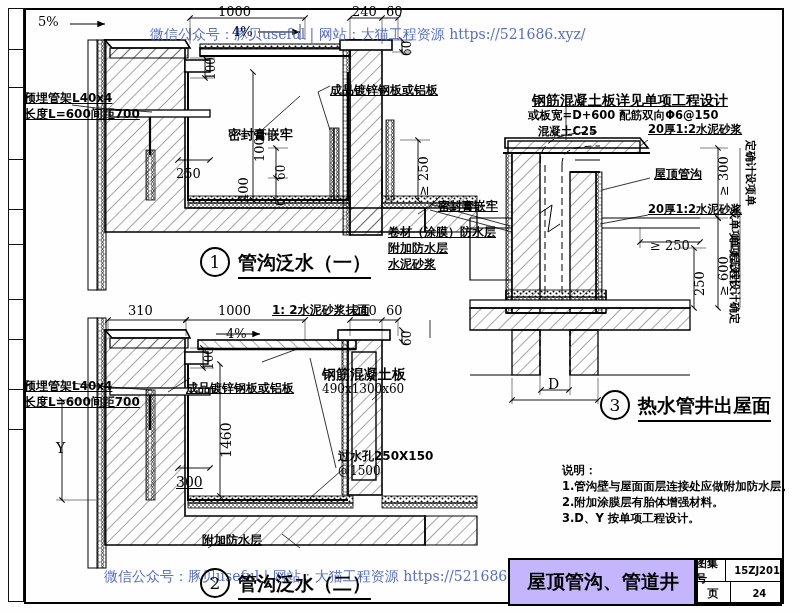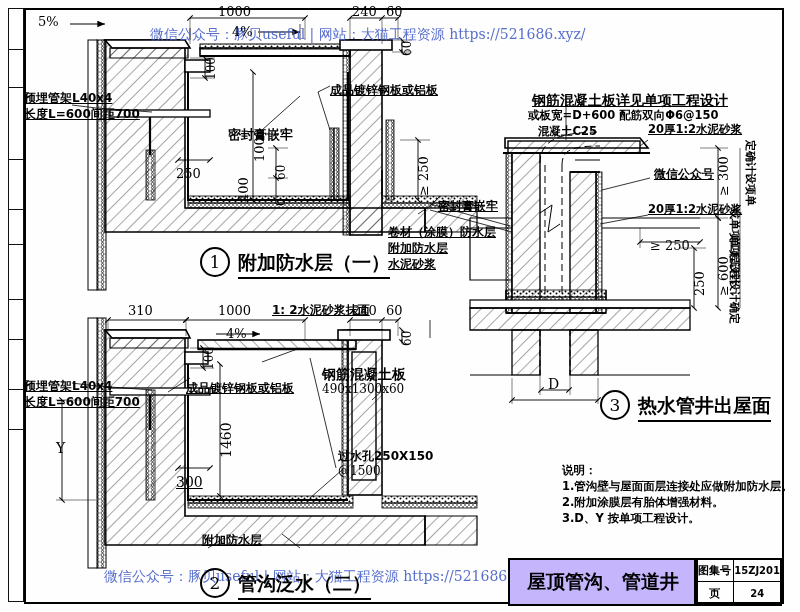--- a/index.html
+++ b/index.html
@@ -19,21 +19,21 @@
   .wm{position:absolute;white-space:nowrap;color:#4a63c8;font-family:"DejaVu Serif","Liberation Serif",serif;font-size:14px;opacity:.92;margin-top:8px;}
 
   .titlenum{position:absolute;border:2px solid #000;border-radius:50%;width:26px;height:26px;
             display:flex;align-items:center;justify-content:center;font-family:"DejaVu Serif",serif;font-size:17px;}
   .dtitle{position:absolute;font-size:19px;font-weight:bold;border-bottom:2px solid #000;padding-bottom:1px;white-space:nowrap;}
 
   .tb{position:absolute;border:2px solid #000;background:#c4b5fd;}
   .tbmain{left:508px;top:558px;width:186px;height:44px;display:flex;align-items:center;justify-content:center;
           font-size:19px;font-weight:bold;}
   .tbgrid{position:absolute;left:694px;top:558px;width:84px;height:44px;border:2px solid #000;}
-  .tbgrid .r{display:flex;height:50%;box-sizing:border-box;}
+  .tbgrid .r{display:flex;height:50%;box-sizing:border-box;gap:8px;}
   .tbgrid .r:first-child{border-bottom:1.5px solid #000;}
   .tbgrid .c1{width:45%;border-right:1.5px solid #000;display:flex;align-items:center;justify-content:center;font-size:11px;font-weight:bold;}
   .tbgrid .c2{width:55%;display:flex;align-items:center;justify-content:center;font-size:10px;font-weight:bold;}
 
   .notes{position:absolute;left:562px;top:462px;font-size:11.5px;line-height:16px;font-weight:bold;}
 </style>
 </head>
 <body>
 
 <div id="page">
@@ -283,21 +283,21 @@
   <div class="t num rot90" style="left:400px;top:56px;font-size:12px;">60</div>
 
   <div class="t cn u" style="left:24px;top:90px;font-size:12px;">预埋管架L40x4</div>
   <div class="t cn u" style="left:24px;top:106px;font-size:12px;">长度L=600间距700</div>
   <div class="t cn u" style="left:330px;top:82px;font-size:12px;">成品镀锌钢板或铝板</div>
   <div class="t cn" style="left:228px;top:126px;font-size:13px;">密封膏嵌牢</div>
 
   <div class="titlenum" style="left:200px;top:247px;">
     <span>1</span>
   </div>
-  <div class="dtitle" style="left:238px;top:250px;">附加防水层（一）</div>
+  <div class="dtitle" style="left:238px;top:250px;">管沟泛水（一）</div>
 
   <div class="t cn u" style="left:438px;top:198px;font-size:12px;">密封膏嵌牢</div>
   <div class="t cn u" style="left:388px;top:224px;font-size:12px;">卷材（涂膜）防水层</div>
   <div class="t cn u" style="left:388px;top:240px;font-size:12px;">附加防水层</div>
   <div class="t cn u" style="left:388px;top:256px;font-size:12px;">水泥砂浆</div>
 
   <div class="t num" style="left:128px;top:303px;font-size:13px;">310</div>
   <div class="t num" style="left:218px;top:303px;font-size:13px;">1000</div>
   <div class="t num" style="left:352px;top:303px;font-size:13px;">240</div>
   <div class="t num" style="left:386px;top:303px;font-size:13px;">60</div>
@@ -320,21 +320,21 @@
 
   <div class="titlenum" style="left:200px;top:568px;">
     <span>2</span>
   </div>
   <div class="dtitle" style="left:238px;top:571px;">管沟泛水（二）</div>
 
   <div class="t cn u" style="left:532px;top:92px;font-size:14px;">钢筋混凝土板详见单项工程设计</div>
   <div class="t cn" style="left:528px;top:108px;font-size:11.5px;">或板宽=D+600  配筋双向Φ6@150</div>
   <div class="t cn" style="left:538px;top:124px;font-size:11.5px;">混凝土C25</div>
   <div class="t cn u" style="left:648px;top:122px;font-size:11.5px;">20厚1:2水泥砂浆</div>
-  <div class="t cn u" style="left:654px;top:166px;font-size:12px;">微信公众号</div>
+  <div class="t cn u" style="left:654px;top:166px;font-size:12px;">屋顶管沟</div>
   <div class="t cn u" style="left:648px;top:202px;font-size:11.5px;">20厚1:2水泥砂浆</div>
 
   <div class="t num" style="left:716px;top:196px;font-size:13px;transform-origin:0 0;transform:rotate(-90deg);">≥ 300</div>
   <div class="t num" style="left:716px;top:296px;font-size:13px;transform-origin:0 0;transform:rotate(-90deg);">≥ 600</div>
   <div class="t num" style="left:650px;top:238px;font-size:13px;">≥ 250</div>
   <div class="t num" style="left:692px;top:296px;font-size:13px;transform-origin:0 0;transform:rotate(-90deg);">250</div>
   <div class="t num" style="left:548px;top:376px;font-size:14px;">D</div>
 
   <div class="t cn" style="left:742px;top:208px;font-size:11px;transform-origin:0 0;transform:rotate(90deg);">或单项工程设计</div>
   <div class="t cn" style="left:758px;top:140px;font-size:11px;transform-origin:0 0;transform:rotate(90deg);">定确计设项单</div>

